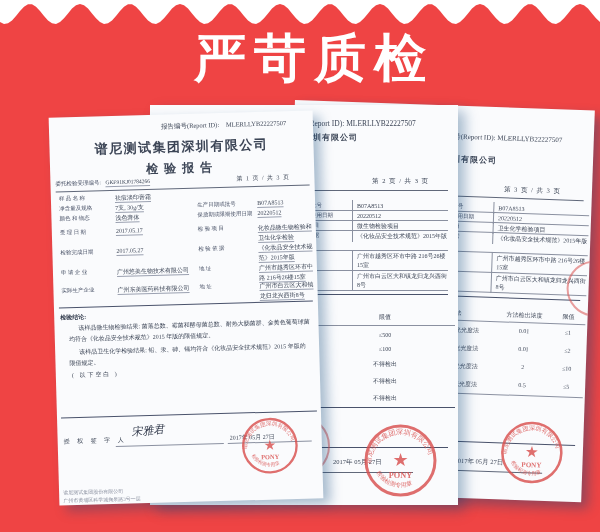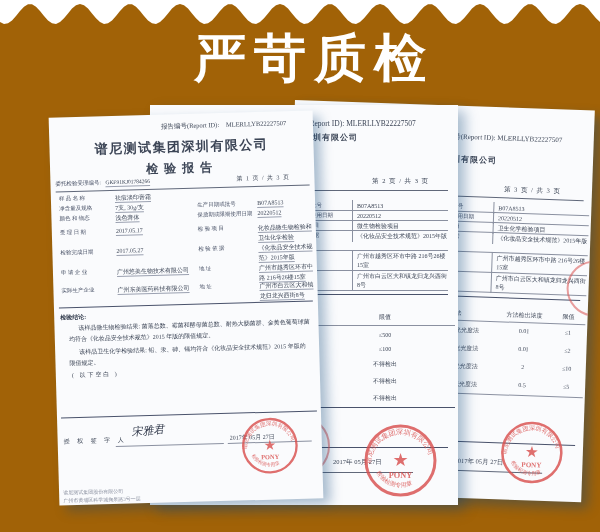--- a/index.html
+++ b/index.html
@@ -1,17 +1,17 @@
 <!DOCTYPE html>
 <html><head>
 <meta charset="utf-8">
 <style>
   html,body{margin:0;padding:0;background:#fff;}
   .canvas{position:relative;width:600px;height:532px;overflow:hidden;
-          background:#a16207;font-family:"Liberation Serif",serif;}
+          background:#ef4444;font-family:"Liberation Serif",serif;}
   .abs{position:absolute;}
   
   .wave{position:absolute;top:0;left:0;width:600px;height:30px;display:block;}
   .banner-title{position:absolute;top:24px;left:0;width:600px;text-align:center;
     padding-left:28px;box-sizing:border-box;color:#ffffff;font-weight:bold;
     font-size:52px;letter-spacing:8px;font-family:"Liberation Sans",sans-serif;}
   
   .doc{position:absolute;background:#fafbfd;overflow:hidden;color:#3c4556;}
   .d1{left:54px;top:114px;width:264px;height:388px;transform:rotate(-1.6deg);
       z-index:3;box-shadow:7px 6px 12px rgba(15,70,120,.35);}

